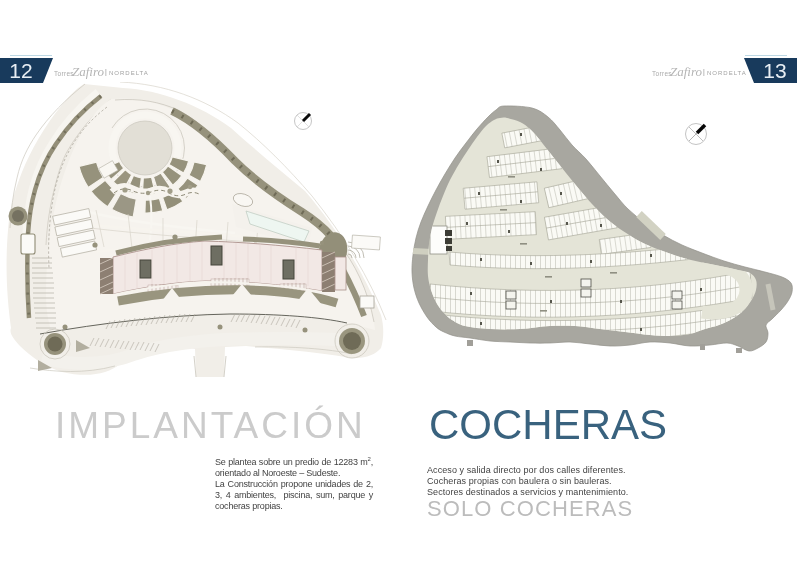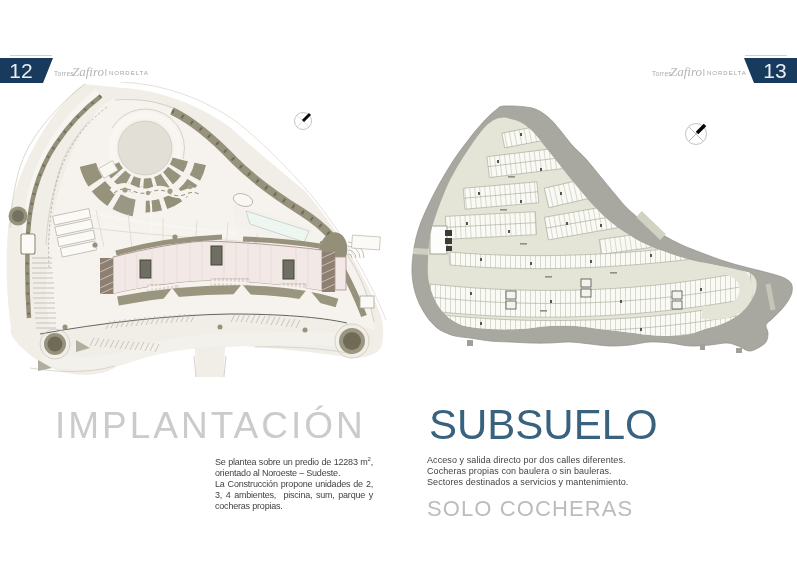--- a/index.html
+++ b/index.html
@@ -390,26 +390,26 @@
   <g>
     <circle cx="696" cy="134" r="10.5" fill="#ffffff" stroke="#c4c4c4" stroke-width="1"></circle>
     <line x1="689" y1="141" x2="704" y2="126" stroke="#b5b5b5" stroke-width="1"></line>
     <line x1="689" y1="127" x2="703" y2="141" stroke="#c0c0c0" stroke-width="1"></line>
     <line x1="697" y1="133" x2="705" y2="125" stroke="#060606" stroke-width="3.6"></line>
   </g>
 </svg>
 
 <div class="abs" style="left:55px;top:405px;font-size:37px;color:#cbcbcb;letter-spacing:3px;">IMPLANTACIÓN</div>
 
-<div class="abs" style="left:429px;top:401px;font-size:42px;color:#39627e;">SUBSUELO</div>
+<div class="abs" style="left:429px;top:401px;font-size:42px;color:#39627e;">COCHERAS</div>
 
 <div class="abs" style="left:215px;top:454px;width:158px;font-size:9px;letter-spacing:-0.2px;line-height:10.9px;color:#434343;text-align:justify;">
 Se plantea sobre un predio de 12283 m<sup style="font-size:6px;">2</sup>, orientado al Noroeste – Sudeste.<br>
 La Construcción propone unidades de 2, 3, 4 ambientes,&nbsp; piscina, sum, parque y cocheras propias.
 </div>
 
-<div class="abs" style="left:427px;top:455px;width:235px;font-size:9px;letter-spacing:0.08px;line-height:10.9px;color:#434343;">
+<div class="abs" style="left:427px;top:465px;width:235px;font-size:9px;letter-spacing:0.08px;line-height:10.9px;color:#434343;">
 Acceso y salida directo por dos calles diferentes.<br>
 Cocheras propias con baulera o sin bauleras.<br>
 Sectores destinados a servicios y mantenimiento.
 </div>
 
 <div class="abs" style="left:427px;top:496px;font-size:22px;color:#bcbcbc;letter-spacing:1.1px;">SOLO COCHERAS</div>
 
 </body></html>

